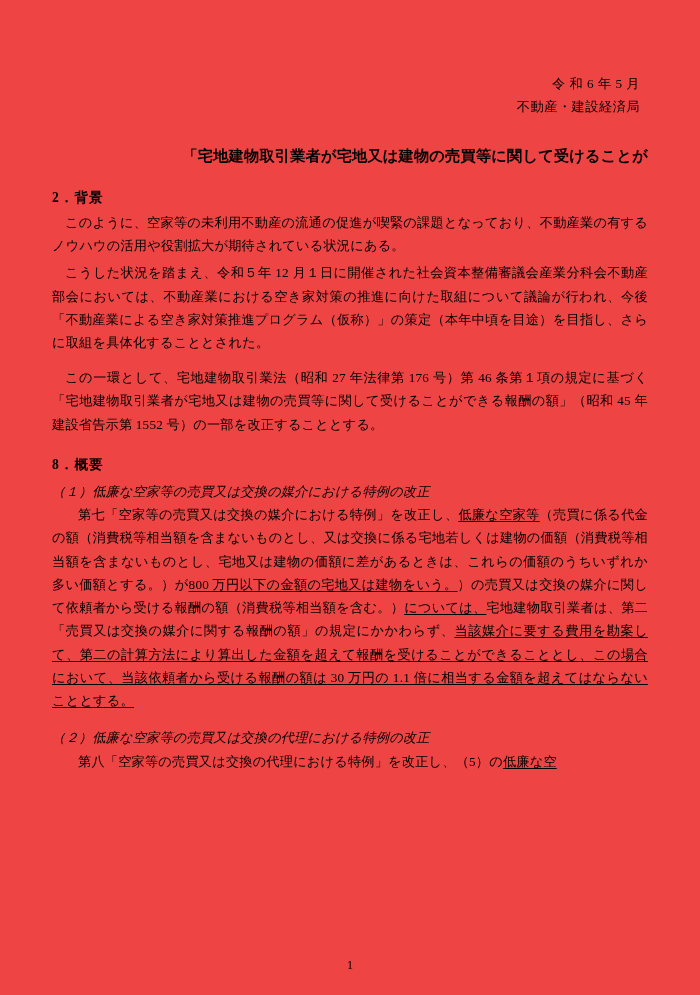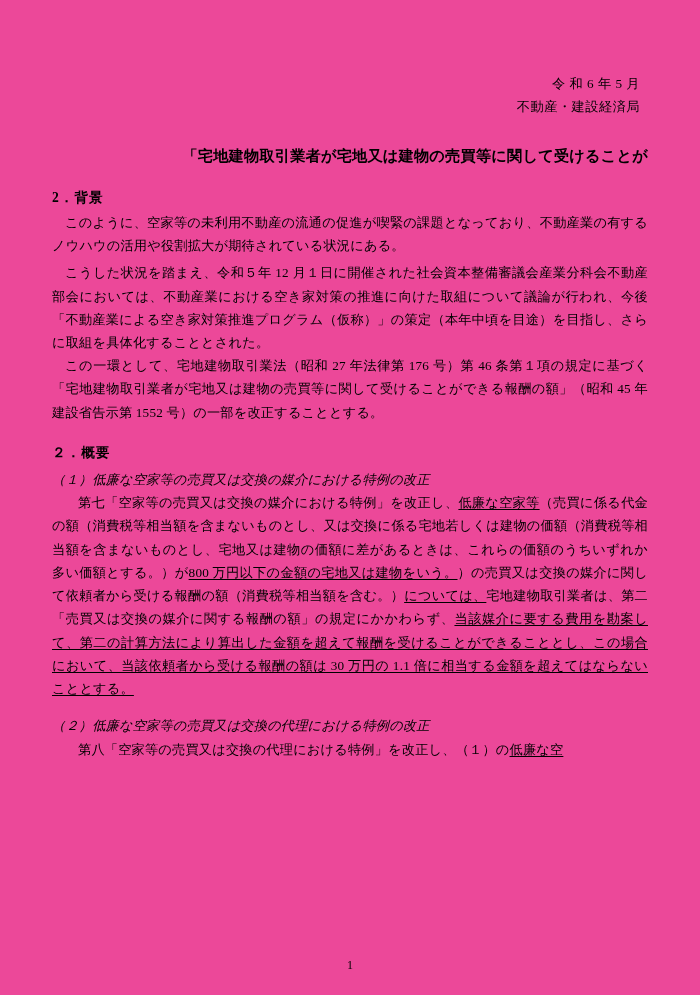--- a/index.html
+++ b/index.html
@@ -8,21 +8,21 @@
     background: #ffffff;
   }
   body {
     font-family: "Liberation Serif", "DejaVu Serif", serif;
     color: #000000;
   }
   .page {
     position: relative;
     width: 700px;
     height: 995px;
-    background: #ec4899;
+    background: #ef4444;
     box-sizing: border-box;
     padding: 62px 52px 30px 52px;
     overflow: hidden;
   }
   .header-block {
     text-align: right;
     font-size: 13.2px;
     line-height: 1.75;
     margin-top: 10px;
     margin-right: 8px;
@@ -54,21 +54,21 @@
   .para {
     font-size: 13.2px;
     line-height: 1.76;
     text-align: justify;
     text-justify: inter-ideograph;
     margin: 0 0 0 0;
     letter-spacing: 0.2px;
   }
   .para.indent1 { text-indent: 13px; }
   .para.indent2 { text-indent: 26px; }
-  .para.gap { }
+  .para.gap { margin-top: 12px; }
   .para.small-gap { margin-top: 4px; }
   .u { text-decoration: underline; text-underline-offset: 2px; }
   .sub-item {
     font-size: 13.2px;
     line-height: 1.76;
     margin-top: 6px;
     letter-spacing: 0.2px;
     font-style: italic;
   }
   .page-number {
@@ -96,25 +96,25 @@
   </div>
 
   <div class="body-wrap">
 
     <div class="section-heading">2．背景</div>
 
     <p class="para indent1 small-gap">このように、空家等の未利用不動産の流通の促進が喫緊の課題となっており、不動産業の有するノウハウの活用や役割拡大が期待されている状況にある。</p>
     <p class="para indent1 small-gap">こうした状況を踏まえ、令和５年 12 月１日に開催された社会資本整備審議会産業分科会不動産部会においては、不動産業における空き家対策の推進に向けた取組について議論が行われ、今後「不動産業による空き家対策推進プログラム（仮称）」の策定（本年中頃を目途）を目指し、さらに取組を具体化することとされた。</p>
     <p class="para indent1 gap">この一環として、宅地建物取引業法（昭和 27 年法律第 176 号）第 46 条第１項の規定に基づく「宅地建物取引業者が宅地又は建物の売買等に関して受けることができる報酬の額」（昭和 45 年建設省告示第 1552 号）の一部を改正することとする。</p>
 
-    <div class="section-heading">２．概要</div>
+    <div class="section-heading">8．概要</div>
 
     <div class="sub-item">（１）低廉な空家等の売買又は交換の媒介における特例の改正</div>
     <p class="para indent2"><span>第七「空家等の売買又は交換の媒介における特例」を改正し、</span><span class="u">低廉な空家等</span><span>（売買に係る代金の額（消費税等相当額を含まないものとし、又は交換に係る宅地若しくは建物の価額（消費税等相当額を含まないものとし、宅地又は建物の価額に差があるときは、これらの価額のうちいずれか多い価額とする。）が</span><span class="u">800 万円以下の金額の宅地又は建物をいう。</span><span>）の売買又は交換の媒介に関して依頼者から受ける報酬の額（消費税等相当額を含む。）</span><span class="u">については、</span><span>宅地建物取引業者は、第二「売買又は交換の媒介に関する報酬の額」の規定にかかわらず、</span><span class="u">当該媒介に要する費用を勘案して、第二の計算方法により算出した金額を超えて報酬を受けることができることとし、この場合において、当該依頼者から受ける報酬の額は 30 万円の 1.1 倍に相当する金額を超えてはならないこととする。</span></p>
 
     <div class="sub-item" style="margin-top:14px;">（２）低廉な空家等の売買又は交換の代理における特例の改正</div>
-    <p class="para indent2"><span>第八「空家等の売買又は交換の代理における特例」を改正し、（１）の</span><span class="u">低廉な空</span></p>
+    <p class="para indent2"><span>第八「空家等の売買又は交換の代理における特例」を改正し、（5）の</span><span class="u">低廉な空</span></p>
 
   </div>
 
   <div class="page-number">1</div>
 
 </div>
 
 </body></html>

